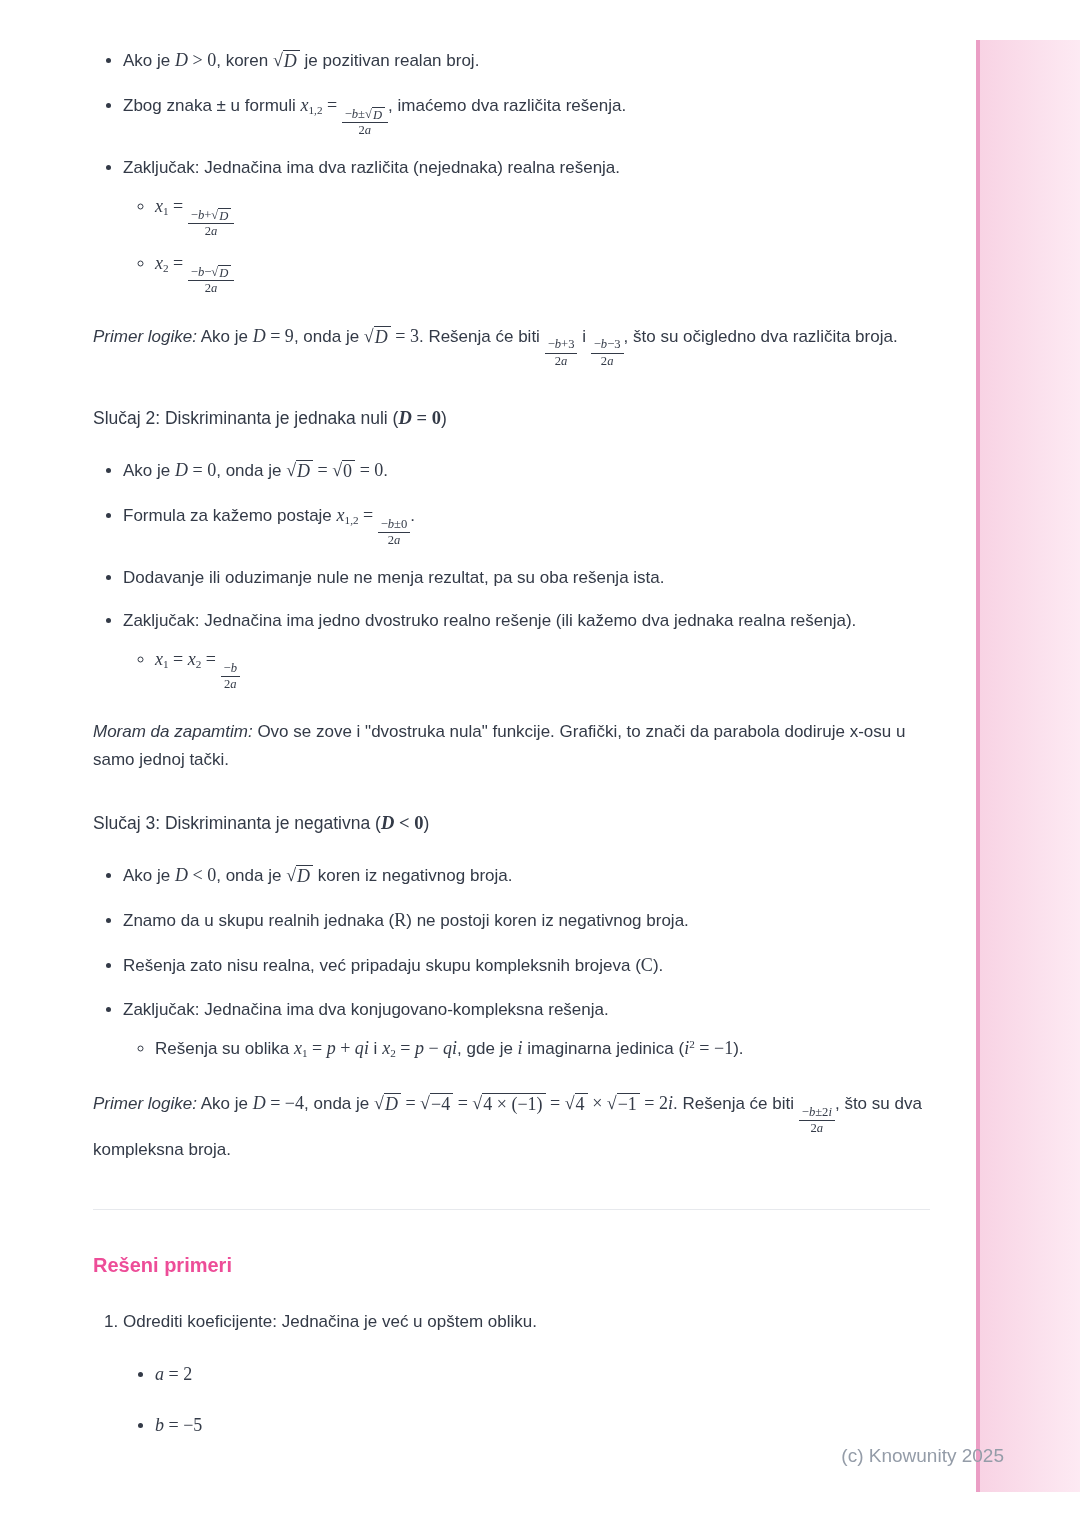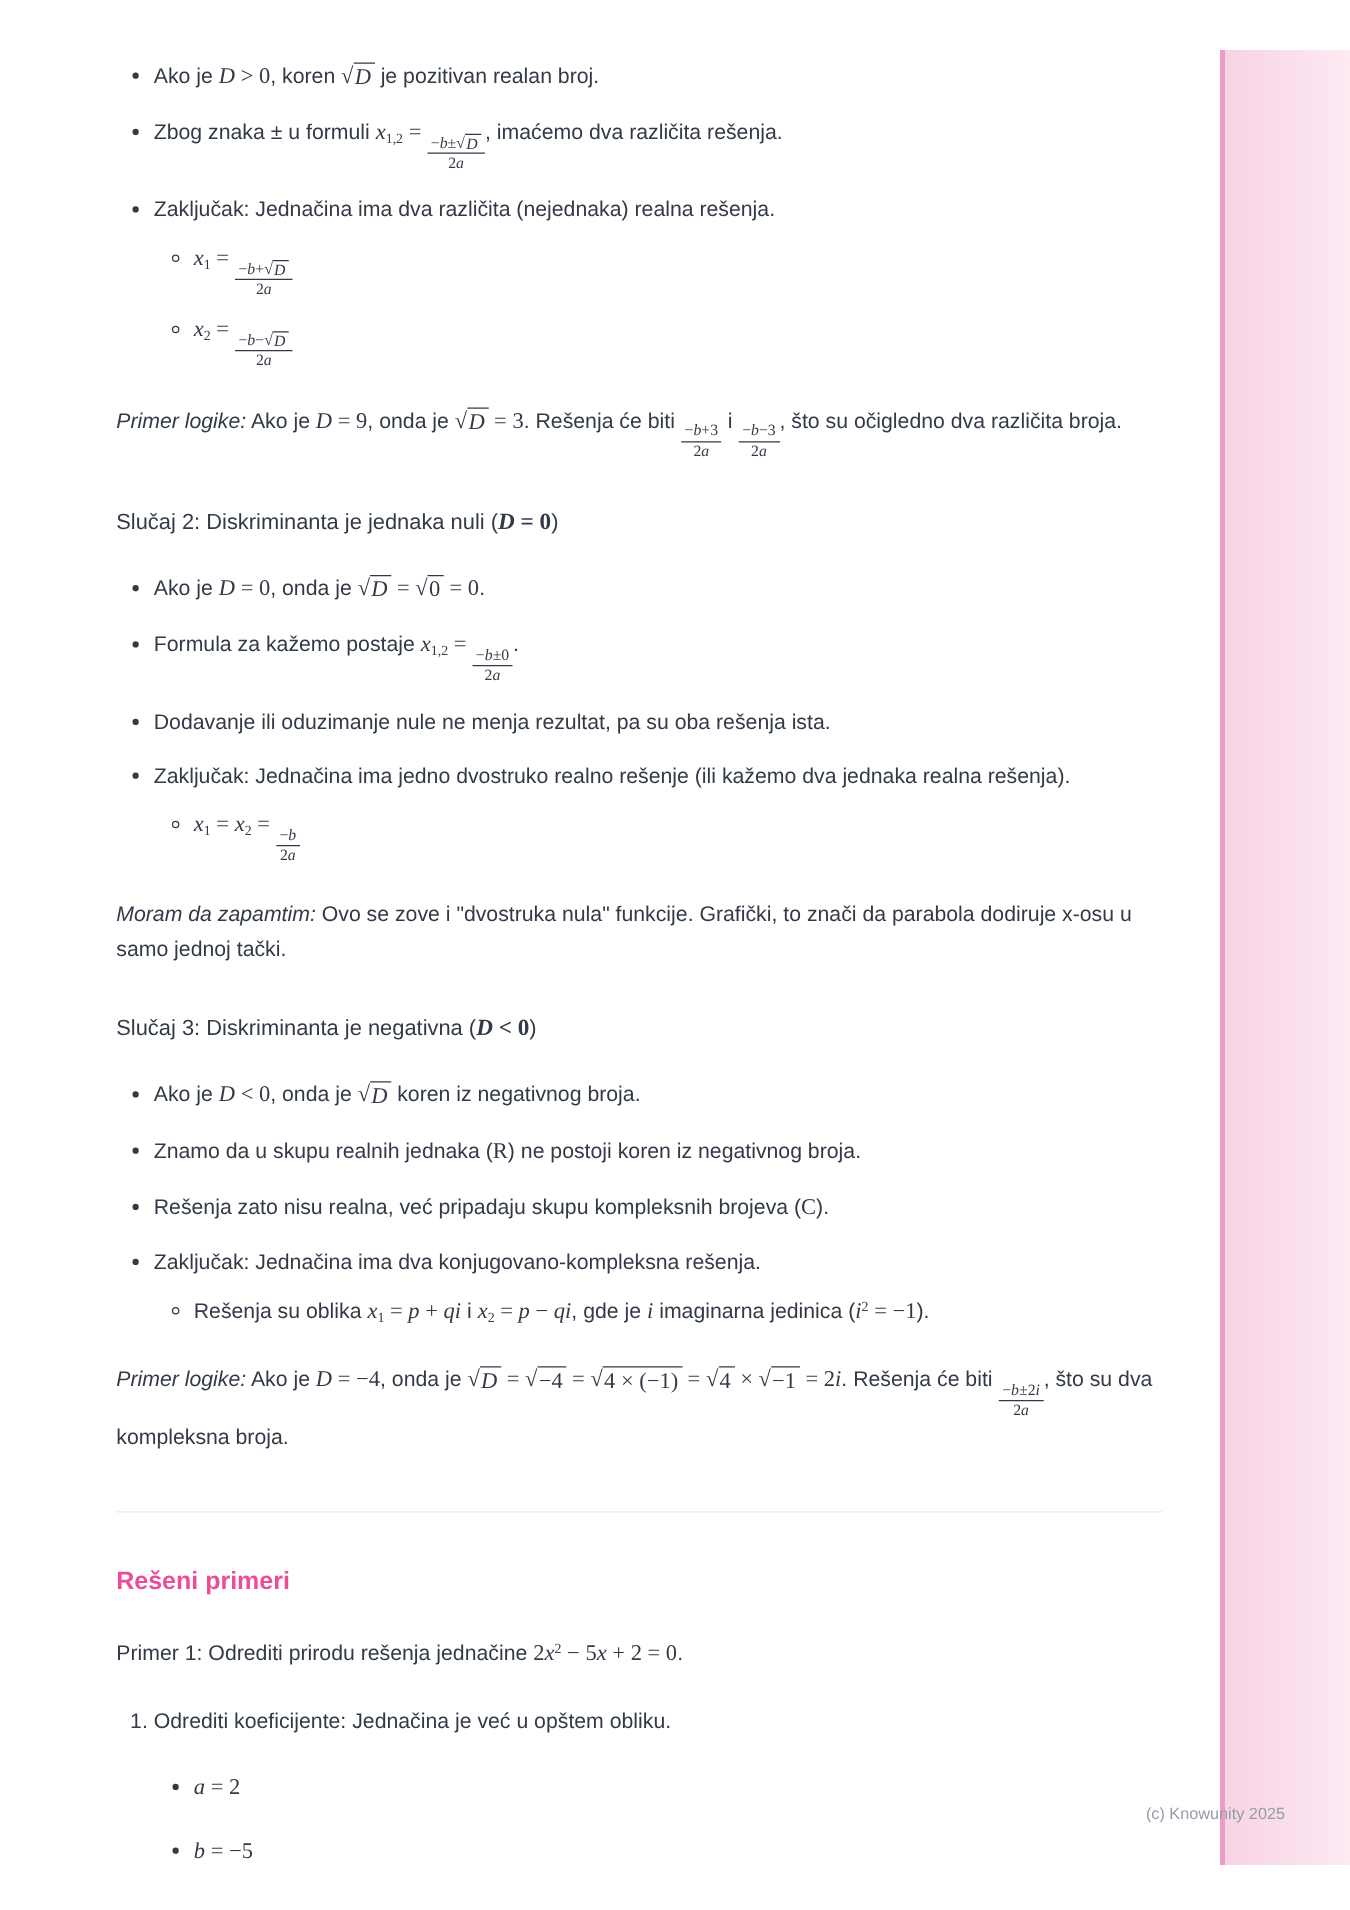--- a/index.html
+++ b/index.html
@@ -51,22 +51,22 @@
     display:inline-flex; flex-direction:column; align-items:center;
     vertical-align:-0.55em; font-size:0.70em; line-height:1.22; text-align:center;
   }
   .mfrac .num { border-bottom:1px solid currentColor; padding:0 3px; }
   .mfrac .den { padding:0 3px; }
   .msqrt { display:inline-flex; align-items:flex-start; }
   .msqrt .sign { line-height:1.15; }
   .msqrt .rad { border-top:1px solid currentColor; padding:0 3px 0 1px; line-height:1.15; }
 
   .footer {
-    position:absolute; top:1440px; right:52px; z-index:2;
-    font-size:13px; color:var(--muted,#949ca8);
+    position:absolute; top:1440px; right:76px; z-index:2;
+    font-size:19px; color:var(--muted,#949ca8);
   }
 </style>
 </head>
 <body>
 
 <div class="page">
   <div class="band"></div>
   <div class="content">
       <ul class="l1">
         <li><span>Ako je </span><span class="mr"><span class="mv">D</span><span class="mo"> &gt; 0</span></span><span>, koren </span><span class="mr"><span class="msqrt">
@@ -155,21 +155,20 @@
             <span class="rad"><span class="mo">4</span></span>
           </span><span class="mo"> × </span><span class="msqrt">
             <span class="sign">√</span>
             <span class="rad"><span class="mo">−1</span></span>
           </span><span class="mo"> = 2</span><span class="mv">i</span></span><span>. Rešenja će biti </span><span class="mr"><span class="mfrac">
             <span class="num"><span class="mo">−</span><span class="mv">b</span><span class="mo">±2</span><span class="mv">i</span></span>
             <span class="den"><span class="mo">2</span><span class="mv">a</span></span>
           </span></span><span>, što su dva kompleksna broja.</span></p>
       <hr class="hr">
       <div class="h2"><span>Rešeni primeri</span></div>
-      <p class="para"><strong>Primer 1: Odrediti prirodu rešenja jednačine </strong><span class="mr"><span class="mo">2</span><span class="msup"><span class="mv">x</span><sup><span class="mo">2</span></sup></span><span class="mo"> − 5</span><span class="mv">x</span><span class="mo"> + 2 = 0</span></span><strong>.</strong></p>
       <ol class="l1">
         <li><strong>Odrediti koeficijente:</strong><span> Jednačina je već u opštem obliku.</span><ul class="l3">
             <li><span class="mr"><span class="mv">a</span><span class="mo"> = 2</span></span></li>
             <li><span class="mr"><span class="mv">b</span><span class="mo"> = −5</span></span></li>
           </ul></li>
       </ol>
     </div>
   <div class="footer">(c) Knowunity 2025</div>
 </div>
 

